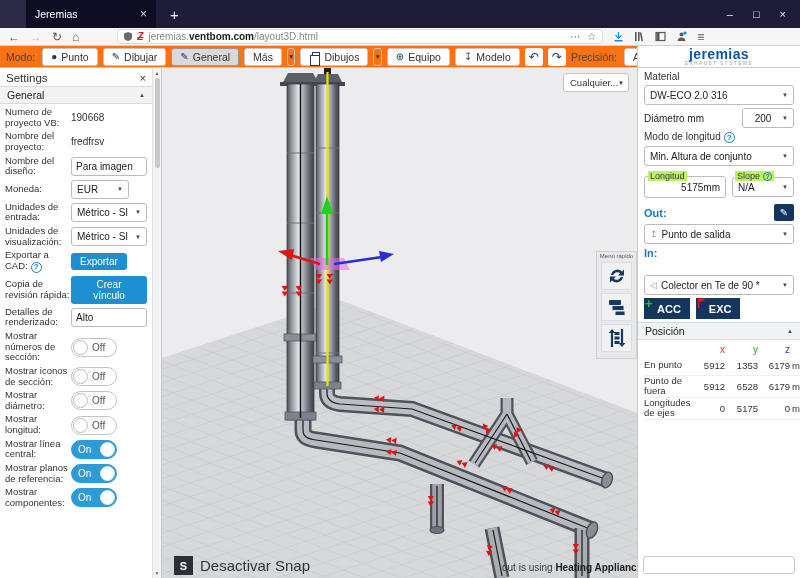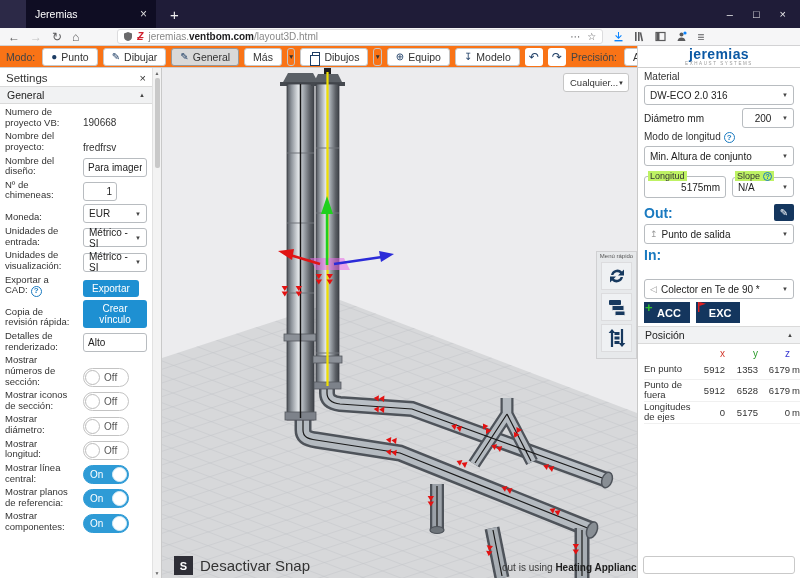--- a/index.html
+++ b/index.html
@@ -41,21 +41,21 @@
   .logo-main { font-size:14px; font-weight:bold; color:#0a58a4; letter-spacing:.4px; }
   .logo-tag { font-size:4.5px; color:#999; letter-spacing:1.6px; margin-top:1px; }
 
   
   .leftpanel { position:absolute; top:68px; left:0; width:162px; bottom:0; background:#fff; border-right:1px solid #c9c9c9; overflow:hidden; }
   .lp-inner { position:absolute; left:0; top:0; right:9px; bottom:0; }
   .lp-head { height:18px; display:flex; justify-content:space-between; align-items:center; padding:2px 6px 0 6px; font-size:11.5px; color:#333; }
   .lp-x { font-size:11px; color:#333; }
   .secbar { background:#f1f2f3; border-top:1px solid #dadada; border-bottom:1px solid #dadada; padding:2px 7px; font-size:10.5px; color:#222; display:flex; justify-content:space-between; align-items:center; }
   .sec-caret { font-size:6px; color:#444; }
-  .srow { display:flex; align-items:flex-end; margin:3px 5px;gap:12px; }
+  .srow { display:flex; align-items:center; margin:3px 5px; }
   .slabel { width:66px; flex-shrink:0; font-size:9.5px; color:#333; line-height:1.12; }
   .sval { font-size:10px; color:#333; }
   .sinput { flex:1; min-width:0; border:1px solid #b8bcc0; border-radius:3px; height:19px; padding:0 4px; font-size:10px; font-family:"Liberation Sans",sans-serif; color:#222; }
   .sinput.num { width:34px; flex:none; text-align:right; }
   .fsel { border:1px solid #b8bcc0; border-radius:3px; height:19px; display:flex; align-items:center; justify-content:space-between; padding:0 5px; font-size:10px; background:#fff; color:#222; }
   .fsel .caret { font-size:6px; color:#444; margin-left:4px; }
   .grow { flex:1; min-width:0; }
   .bbtn { background:#1e90d2; color:#fff; border:none; border-radius:3px; padding:3px 9px; font-size:10px; font-family:"Liberation Sans",sans-serif; }
   .qmark { display:inline-flex; width:11px; height:11px; border:1.2px solid #1a7ac0; color:#1a7ac0; border-radius:50%; font-size:8px; align-items:center; justify-content:center; margin-left:3px; flex-shrink:0; font-weight:bold; }
   .toggle { width:46px; height:19px; border-radius:10px; display:flex; align-items:center; padding:1px; font-size:10px; flex-shrink:0; }
@@ -85,21 +85,21 @@
 
   
   .rightpanel { position:absolute; top:68px; right:0; width:163px; bottom:0; background:#fff; border-left:1px solid #c9c9c9; overflow:hidden; }
   .rlabel { font-size:10px; color:#333; margin:3px 6px 1px 6px; }
   .rrow { display:flex; align-items:center; margin:3px 6px; }
   .rsel { border:1px solid #b8bcc0; border-radius:3px; height:20px; display:flex; align-items:center; padding:0 5px; font-size:10px; background:#fff; color:#222; }
   .rsel .caret { font-size:6px; color:#444; margin-left:auto; padding-left:4px; }
   .dd-ic { color:#999; font-size:9px; margin-right:4px; }
   .fbox { border:1px solid #b8bcc0; border-radius:3px; position:relative; height:22px; display:flex; align-items:center; justify-content:flex-end; padding:0 5px; font-size:10px; }
   .flab { position:absolute; top:-6px; left:3px; background:#bef264; padding:0 2px; font-size:9px; color:#333; display:flex; align-items:center; }
-  .bluelbl { color:#1a7ac0; font-weight:bold; font-size:14px; }
+  .bluelbl { color:#1a7ac0; font-weight:bold; font-size:11px; }
   .editbtn { margin-left:auto; width:20px; height:17px; background:#14365e; color:#fff; border-radius:2px; display:flex; align-items:center; justify-content:center; font-size:10px; }
   .navybtn { position:relative; background:#14365e; color:#fff; font-weight:bold; font-size:11px; height:21px; padding:0 9px 0 13px; display:flex; align-items:center; border:none; font-family:"Liberation Sans",sans-serif; }
   .badge-plus { position:absolute; left:1px; top:-2px; color:#2fc12f; font-size:13px; font-weight:bold; }
   .badge-flag { position:absolute; left:2px; top:0px; width:8px; height:10px; }
   .postable { margin:2px 0 0 6px; width:160px; font-size:9.5px; color:#333; }
   .pt-row { display:grid; grid-template-columns:50px 33px 33px 32px 16px; align-items:center; min-height:20px; border-bottom:1px solid #f0f0f0; }
   .pt-head { min-height:14px; border-bottom:none; }
   .pt-num { text-align:right; padding-right:2px; }
   .ax-x { color:#d23a2e; text-align:right; padding-right:2px; font-size:10px; }
   .ax-y { color:#2a9b2a; text-align:right; padding-right:2px; font-size:10px; }
@@ -242,26 +242,22 @@
       </div>
     <div class="srow">
         <span class="slabel">Nombre del proyecto:</span>
         <span class="sval">fredfrsv</span>
       </div>
     <div class="srow">
         <span class="slabel">Nombre del diseño:</span>
         <input class="sinput" value="Para imagen" style="">
       </div>
     <div class="srow">
-        <span class="slabel">Nº de chimeneas:</span>
-        <input class="sinput num" value="1" style="">
-      </div>
-    <div class="srow">
         <span class="slabel">Moneda:</span>
-        <div class="fsel" style="width:66px">
+        <div class="fsel" style="width:58px">
           <span>EUR</span>
           <span class="caret">▼</span>
         </div>
       </div>
     <div class="srow">
         <span class="slabel">Unidades de entrada:</span>
         <div class="fsel grow">
           <span>Métrico - SI</span>
           <span class="caret">▼</span>
         </div>

